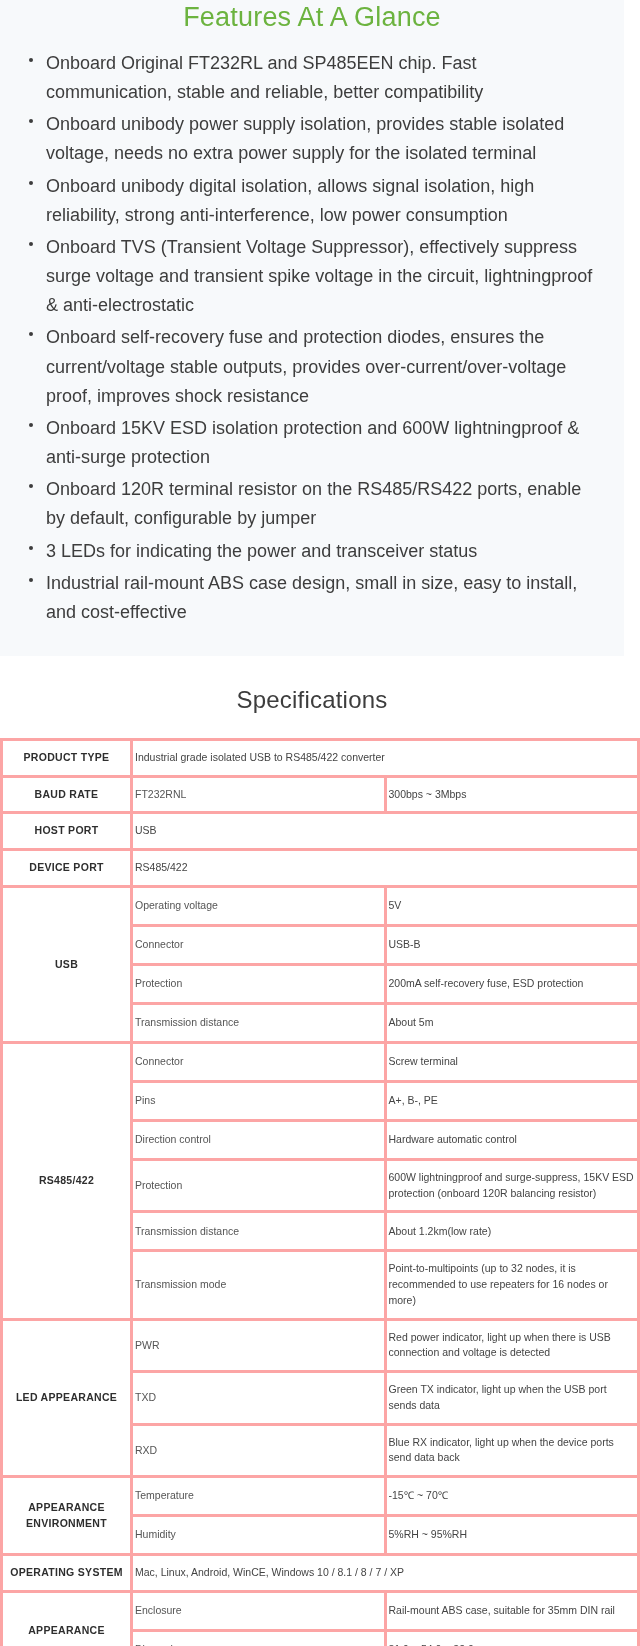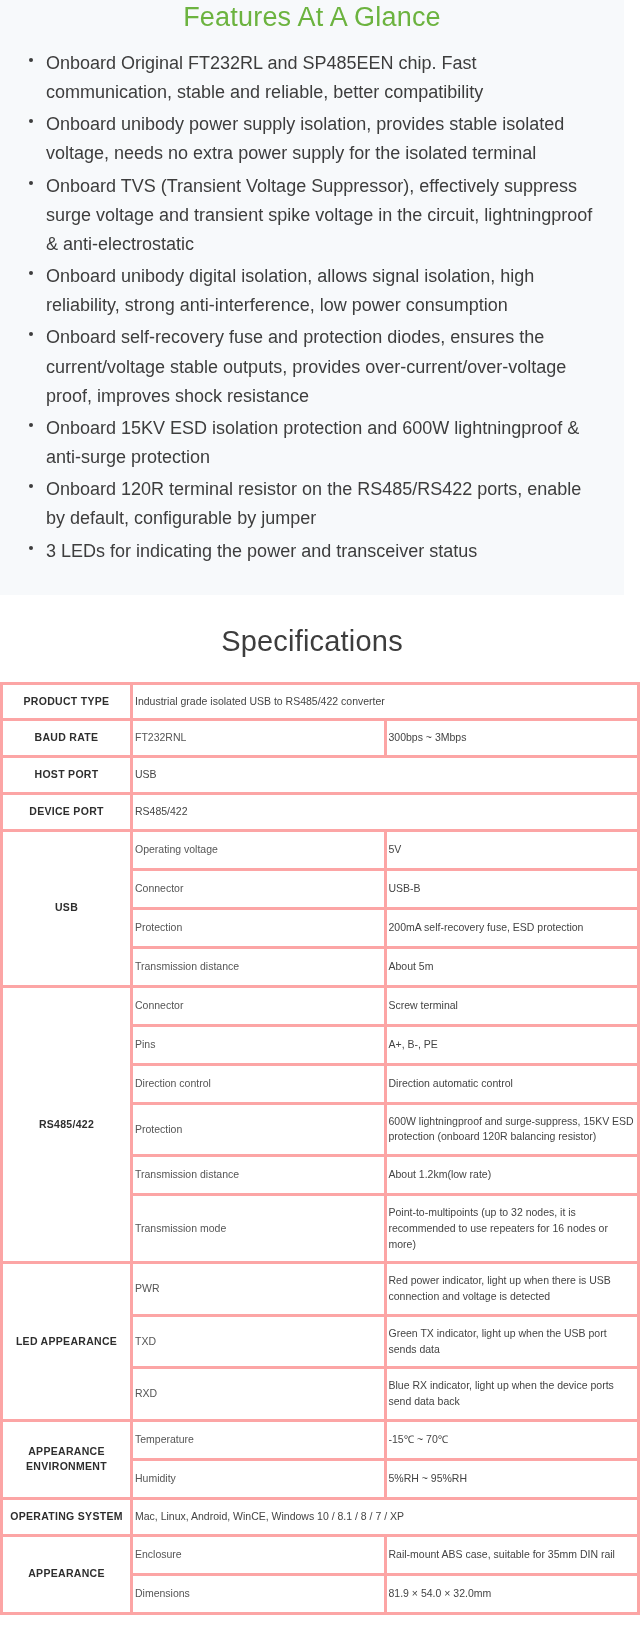--- a/index.html
+++ b/index.html
@@ -51,21 +51,21 @@
     border-radius: 50%;
     background: #3d3d3d;
   }
   
   .spec-header {
     background: #ffffff;
     text-align: center;
     padding: 30px 0 24px 0;
   }
   .spec-title {
-    font-size: 29px;
+    font-size: 24px;
     font-weight: normal;
     color: #3d3d3d;
     margin: 0;
     letter-spacing: 0.2px;
   }
   table.spec-table {
     width: 640px;
     border-collapse: collapse;
     table-layout: fixed;
     font-size: 11px;
@@ -101,26 +101,27 @@
 </head>
 <body>
 
 <div class="page">
 
   <section class="features-section">
     <h1 class="features-title">Features At A Glance</h1>
     <ul class="features-list">
       <li>Onboard Original FT232RL and SP485EEN chip. Fast communication, stable and reliable, better compatibility</li>
       <li>Onboard unibody power supply isolation, provides stable isolated voltage, needs no extra power supply for the isolated terminal</li>
+      <li>Onboard unibody digital isolation, allows signal isolation, high reliability, strong anti-interference, low power consumption</li>
       <li>Onboard TVS (Transient Voltage Suppressor), effectively suppress surge voltage and transient spike voltage in the circuit, lightningproof &amp; anti-electrostatic</li>
-      <li>Onboard unibody digital isolation, allows signal isolation, high reliability, strong anti-interference, low power consumption</li>
       <li>Onboard self-recovery fuse and protection diodes, ensures the current/voltage stable outputs, provides over-current/over-voltage proof, improves shock resistance</li>
       <li>Onboard 15KV ESD isolation protection and 600W lightningproof &amp; anti-surge protection</li>
       <li>Onboard 120R terminal resistor on the RS485/RS422 ports, enable by default, configurable by jumper</li>
       <li>3 LEDs for indicating the power and transceiver status</li>
+      <li>Industrial rail-mount ABS case design, small in size, easy to install, and cost-effective</li>
     </ul>
   </section>
 
   <section class="spec-header">
     <h2 class="spec-title">Specifications</h2>
   </section>
 
   <table class="spec-table">
     <tbody>
 
@@ -167,21 +168,21 @@
         <td class="cat" rowspan="6">RS485/422</td>
         <td class="sub">Connector</td>
         <td class="val">Screw terminal</td>
       </tr>
       <tr class="row-tall">
         <td class="sub">Pins</td>
         <td class="val">A+, B-, PE</td>
       </tr>
       <tr class="row-tall">
         <td class="sub">Direction control</td>
-        <td class="val">Direction automatic control</td>
+        <td class="val">Hardware automatic control</td>
       </tr>
       <tr class="row-tall">
         <td class="sub">Protection</td>
         <td class="val">600W lightningproof and surge-suppress, 15KV ESD protection (onboard 120R balancing resistor)</td>
       </tr>
       <tr class="row-tall">
         <td class="sub">Transmission distance</td>
         <td class="val">About 1.2km(low rate)</td>
       </tr>
       <tr class="row-tall">

